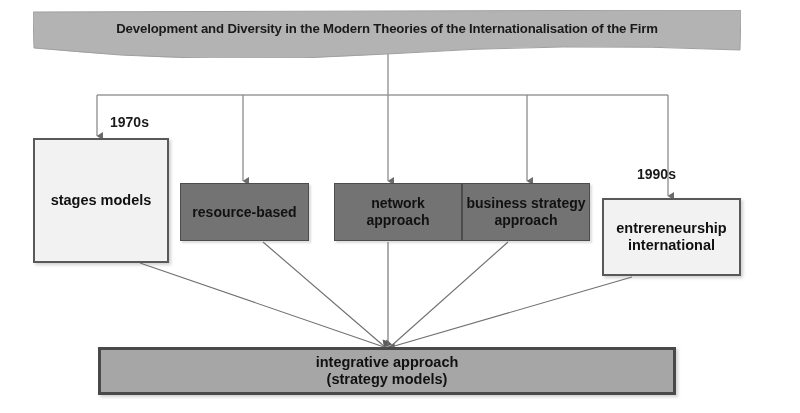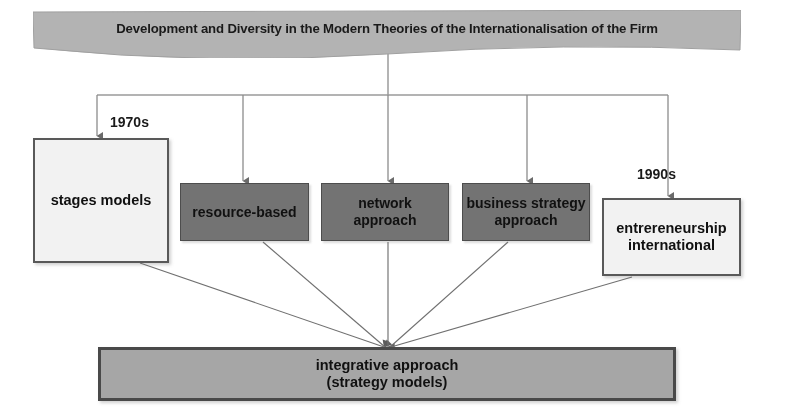--- a/index.html
+++ b/index.html
@@ -92,24 +92,24 @@
     background: #a6a6a6;
     border: 3.5px solid #494949;
     font-size: 14.5px;
     color: #111111;
     box-shadow: 2px 2px 3px rgba(120,120,120,0.35);
   }
 
   
   #node-stages            { left: 33px;  top: 138px; width: 136px; height: 125px; }
   #node-resource          { left: 180px; top: 183px; width: 129px; height: 58px; }
-  #node-network           { left: 321px; top: 183px; width: 128px; height: 58px; }
+  #node-network           { left: 334px; top: 183px; width: 128px; height: 58px; }
   #node-business          { left: 462px; top: 183px; width: 128px; height: 58px; }
   #node-entrepreneurship  { left: 602px; top: 198px; width: 139px; height: 78px; }
-  #node-integrative       { left: 98px;  top: 347px; width: 578px; height: 54px; }
+  #node-integrative       { left: 98px;  top: 347px; width: 578px; height: 48px; }
 
   
   .decade-label {
     position: absolute;
     font-size: 14px;
     font-weight: bold;
     color: #1a1a1a;
     letter-spacing: 0px;
     white-space: nowrap;
   }

